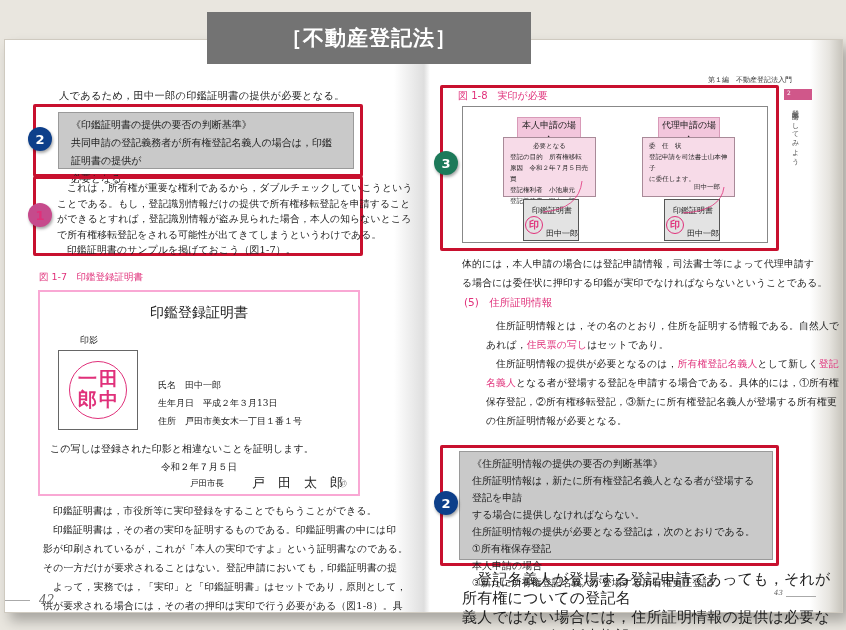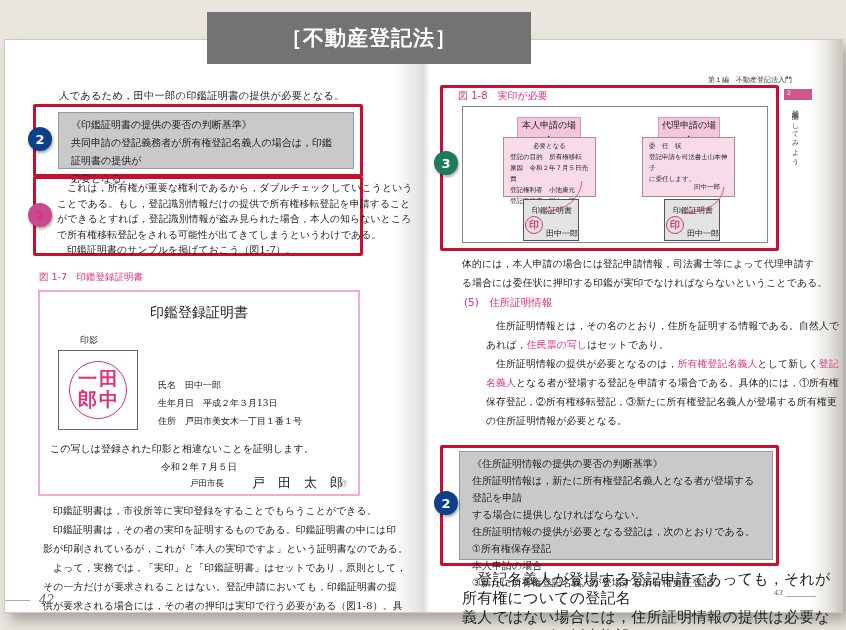--- a/index.html
+++ b/index.html
@@ -141,22 +141,22 @@
       <div class="abs" style="left:0; width:100%; text-align:center; top:169px; font-size:9.5px;">令和２年７月５日</div>
       <div class="abs" style="left:150px; top:186px; font-size:8.5px;">戸田市長</div>
       <div class="abs" style="left:212px; top:182px; font-size:13px;">戸　田　太　郎</div>
       <div class="abs" style="left:298px; top:185px; font-size:9px; color:#666;">㊞</div>
     </div>
 
     <div class="abs" style="left:38px; top:461px; font-size:9.8px; line-height:19px; letter-spacing:0.2px;">
       <div>　印鑑証明書は，市役所等に実印登録をすることでもらうことができる。</div>
       <div>　印鑑証明書は，その者の実印を証明するものである。印鑑証明書の中には印</div>
       <div>影が印刷されているが，これが「本人の実印ですよ」という証明書なのである。</div>
+      <div>その一方だけが要求されることはない。登記申請においても，印鑑証明書の提</div>
       <div>　よって，実務では，「実印」と「印鑑証明書」はセットであり，原則として，</div>
-      <div>その一方だけが要求されることはない。登記申請においても，印鑑証明書の提</div>
       <div>供が要求される場合には，その者の押印は実印で行う必要がある（図1-8）。具</div>
     </div>
     <div class="abs" style="left:0; top:560px; width:25px; border-top:1px solid #aaa;"></div>
     <div class="abs" style="left:34px; top:553px; font-size:12px; font-style:italic; color:#666;">42</div>
   </div>
 
   <div class="page right">
     <div class="gutter-right"></div>
     <div class="right-edge"></div>
 

